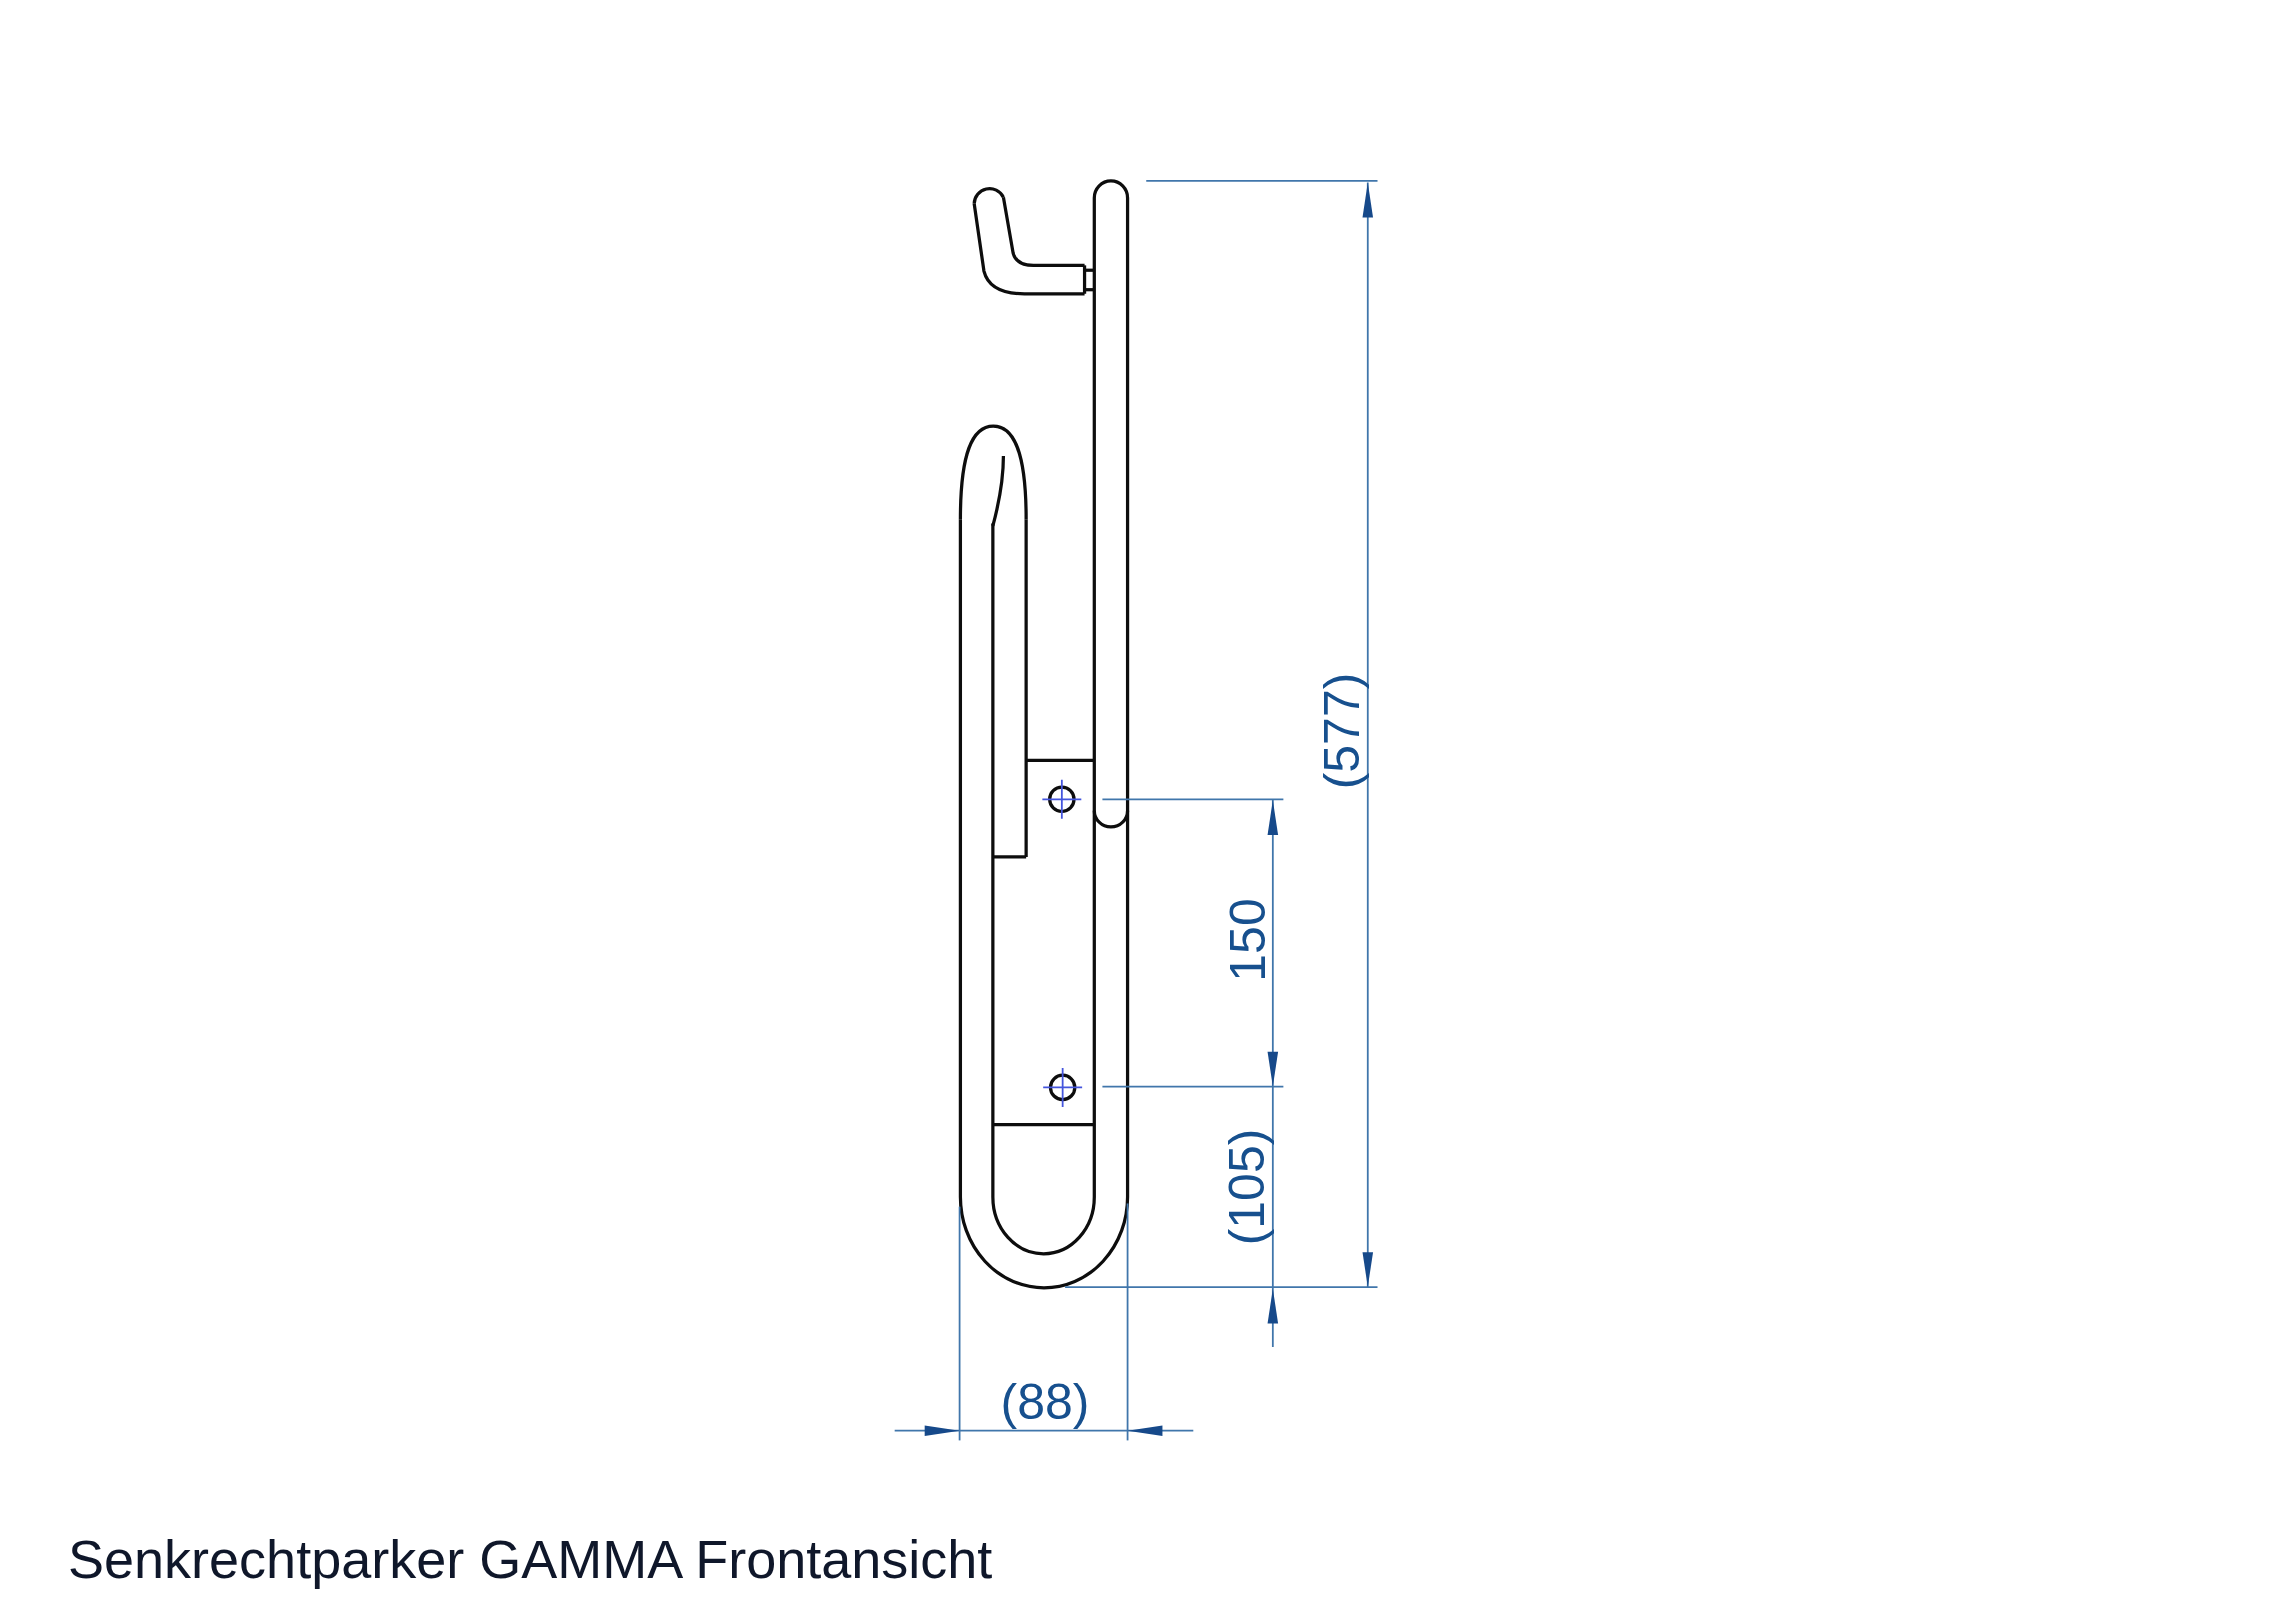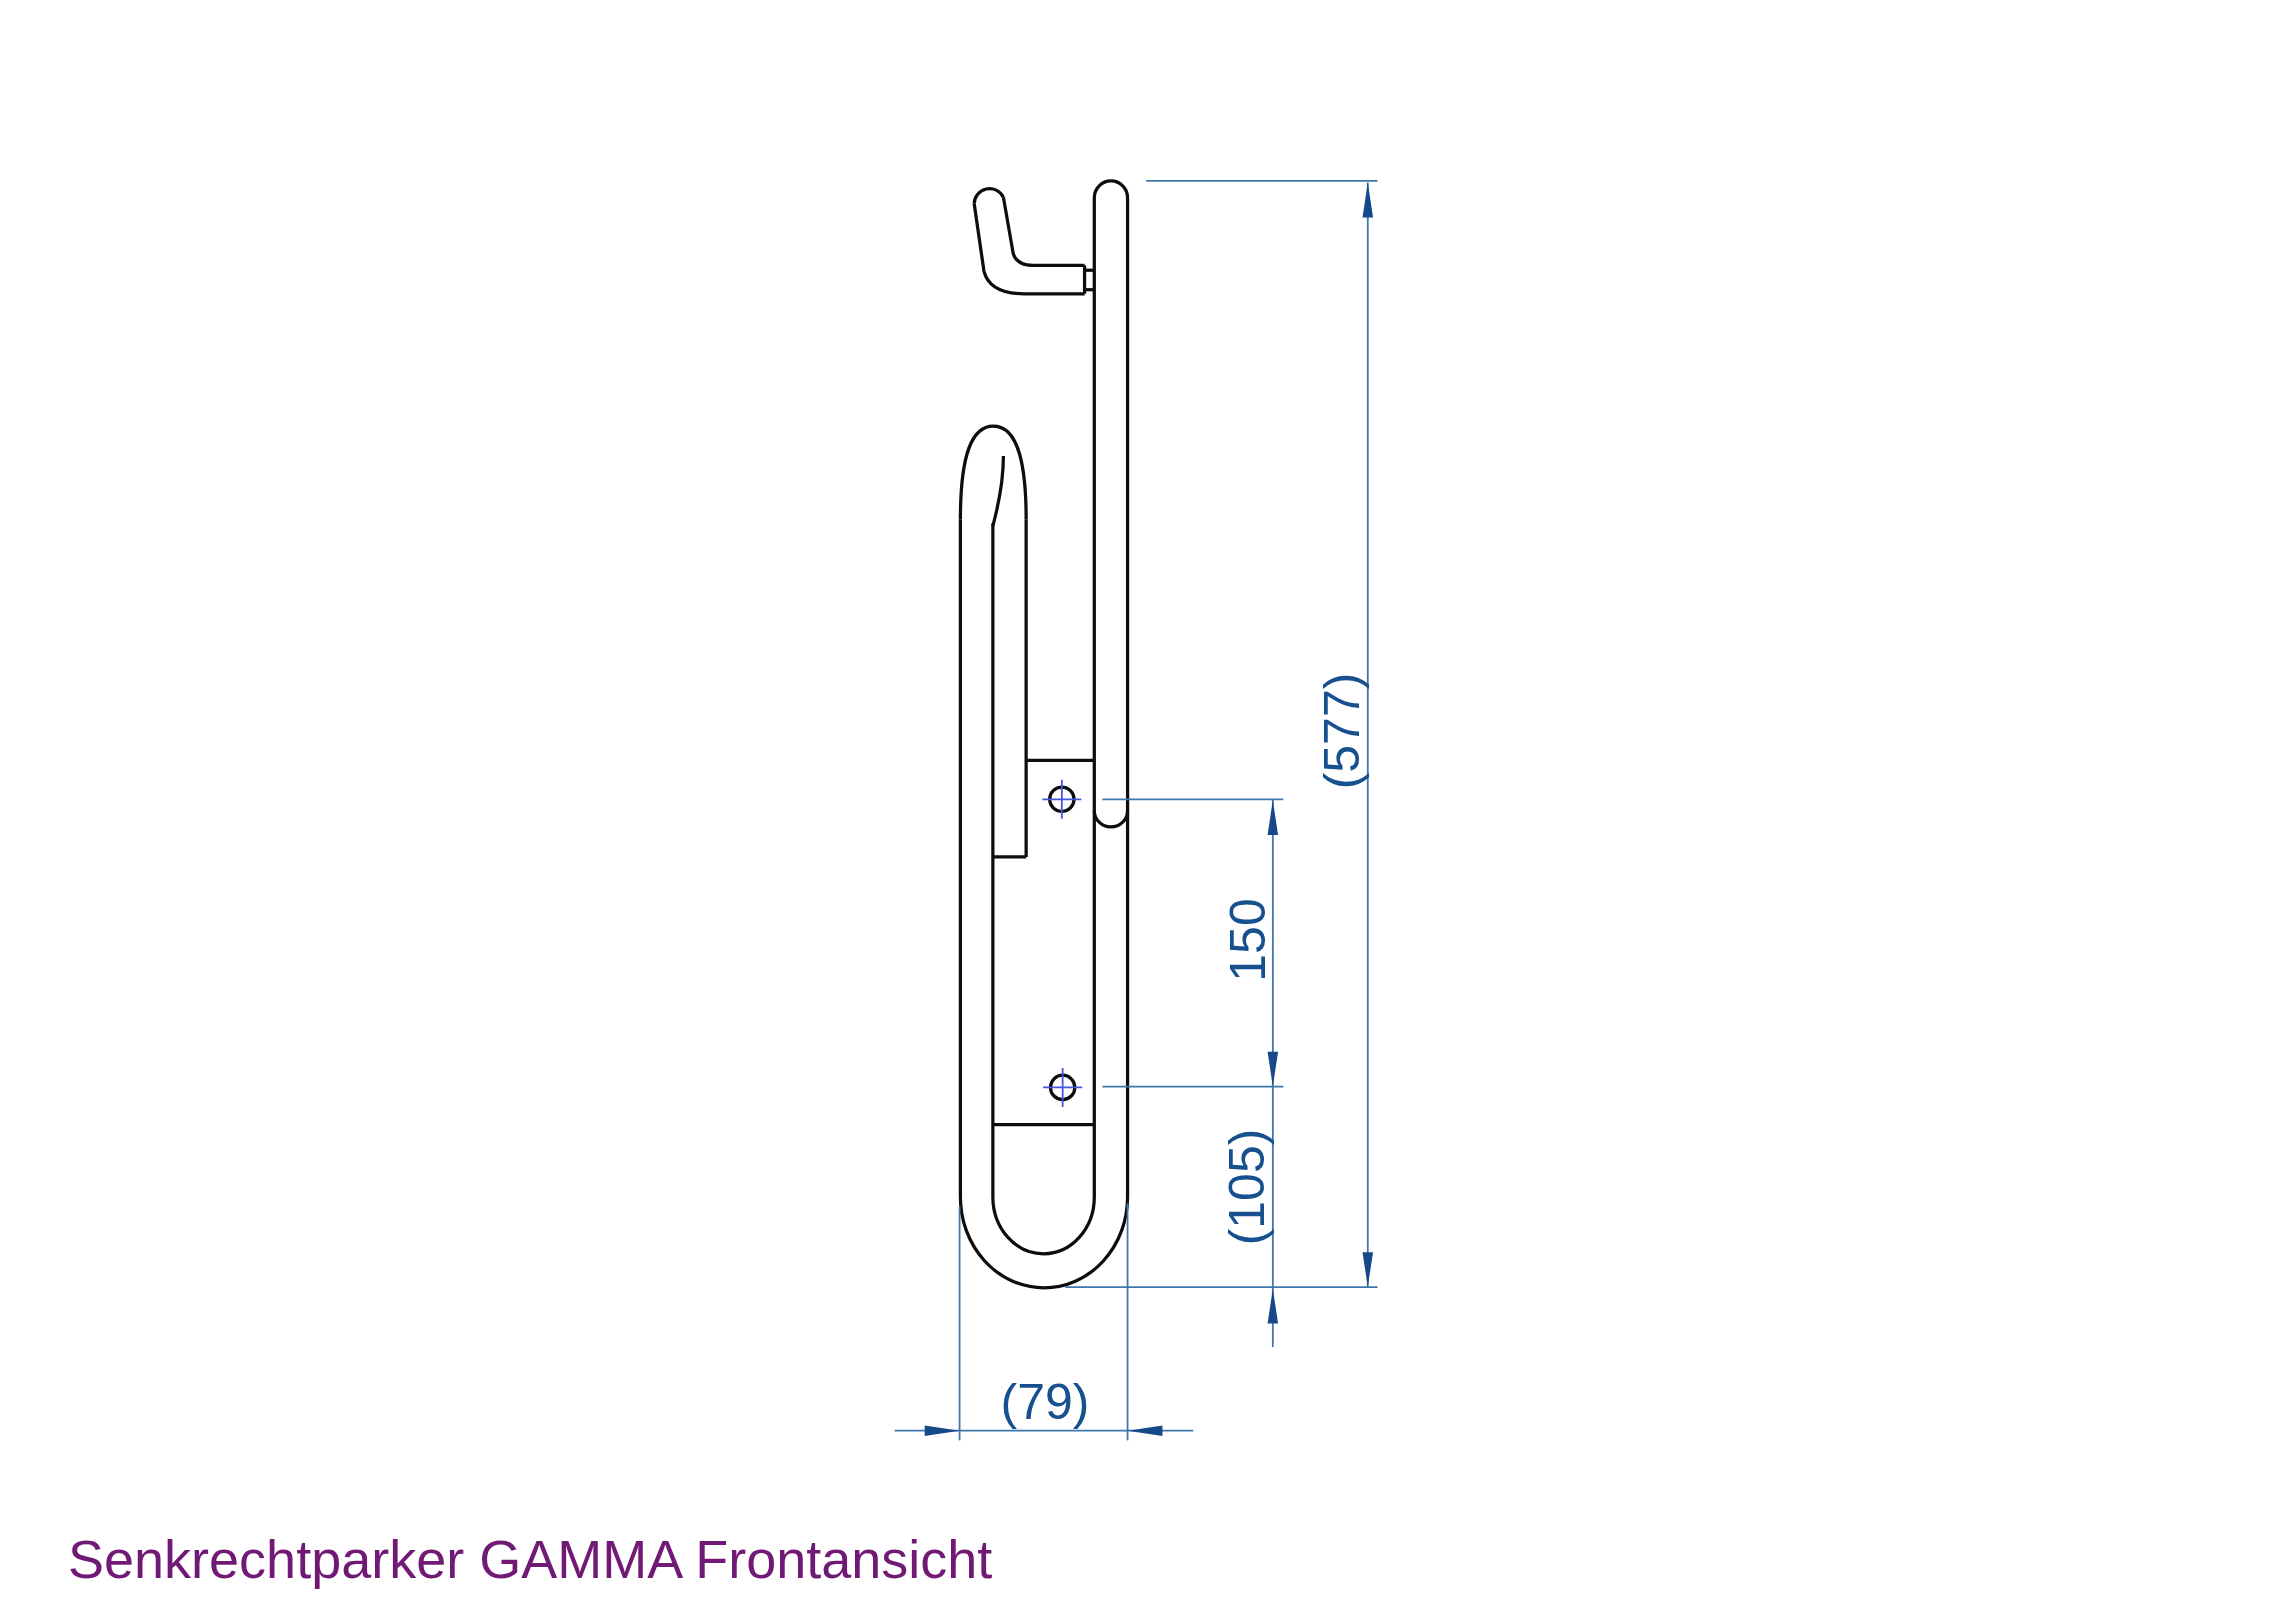--- a/index.html
+++ b/index.html
@@ -28,21 +28,21 @@
     white-space: nowrap;
     transform: translate(-50%, -50%);
   }
   .dim-label.vertical {
     transform: translate(-50%, -50%) rotate(-90deg);
   }
   .drawing-title {
     position: absolute;
     left: 68px;
     top: 1532px;
-    color: #701a75;
+    color: #0f172a;
     font-size: 54px;
     line-height: 1;
     white-space: nowrap;
     letter-spacing: 0px;
   }
 </style>
 </head>
 <body>
 
 <div class="canvas">
@@ -113,18 +113,18 @@
       <polygon points="1389,1763 1432,1756.5 1432,1769.5"></polygon>
     </g>
   </svg>
 
   <div class="dim-label vertical" style="left:1342px; top:731px;">(577)</div>
 
   <div class="dim-label vertical" style="left:1248px; top:940px;">150</div>
 
   <div class="dim-label vertical" style="left:1247px; top:1187px;">(105)</div>
 
-  <div class="dim-label" style="left:1045px; top:1402px;">(79)</div>
+  <div class="dim-label" style="left:1045px; top:1402px;">(88)</div>
 
   <div class="drawing-title">Senkrechtparker GAMMA Frontansicht</div>
 
 </div>
 
 
 </body></html>

